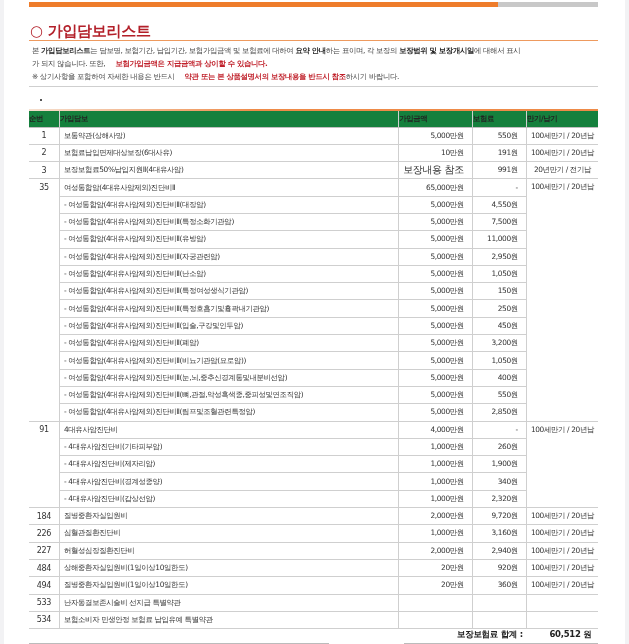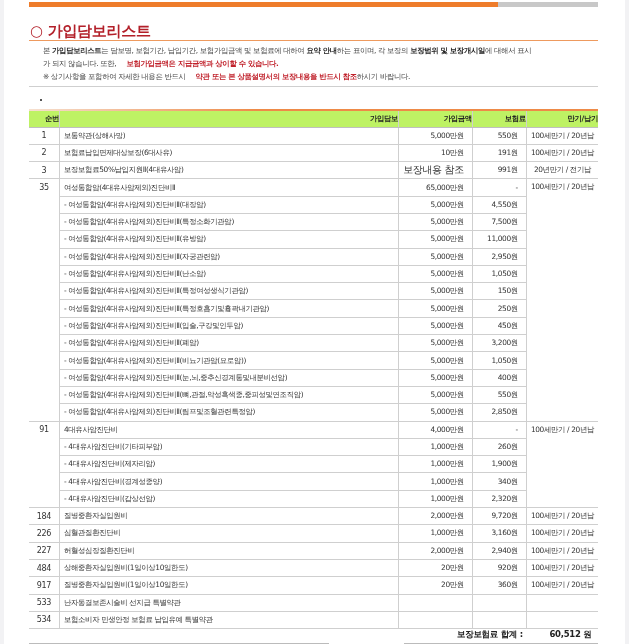--- a/index.html
+++ b/index.html
@@ -3,28 +3,28 @@
   <meta charset="utf-8">
   <style>
     * { box-sizing: border-box; margin: 0; padding: 0; }
     html, body { width: 629px; height: 644px; overflow: hidden; background: #f2f2f4; }
     body { font-family: "DejaVu Sans", "Liberation Sans", sans-serif; color: #333; position: relative; }
     .page { position: absolute; left: 4px; top: 0; width: 621px; height: 644px; background: #fff; }
     .progress { position: absolute; left: 25px; top: 2px; width: 469px; height: 5px; background: #ee7c2b; }
     .progress-rest { position: absolute; left: 494px; top: 2px; width: 100px; height: 5px; background: #c8c8c8; }
     .title { position: absolute; left: 26px; top: 22px; font-size: 15px; font-weight: bold; color: #b3202a; letter-spacing: -0.3px; }
     .title-rule { position: absolute; left: 25px; top: 40px; width: 569px; height: 1px; background: #ee9a5e; }
-    .intro { position: absolute; left: 39px; top: 44px; width: 566px; font-size: 7.4px; line-height: 13px; color: #444; letter-spacing: -0.35px; }
+    .intro { position: absolute; left: 28px; top: 44px; width: 566px; font-size: 7.4px; line-height: 13px; color: #444; letter-spacing: -0.35px; }
     .intro b { color: #222; }
     .intro .red { color: #c0212b; font-weight: bold; margin-left: 8px; }
     .hr-gray { position: absolute; left: 25px; top: 86px; width: 569px; height: 1px; background: #cfcfcf; }
     .dot { position: absolute; left: 36px; top: 99px; width: 2px; height: 2px; background: #555; }
     .table-top { position: absolute; left: 25px; top: 109px; width: 569px; height: 2px; background: linear-gradient(to right, #f6e0d0 0%, #ee8a48 40%, #ee8a48 100%); }
     table { position: absolute; left: 25px; top: 111px; width: 569px; border-collapse: collapse; font-size: 7.4px; letter-spacing: -0.35px; }
-    th { height: 16px; font-weight: bold; color: #222; background: #bef264; border-bottom: 1px solid #bfbfbf; border-left: 1px solid #d0d0d0; text-align: right; }
+    th { height: 16px; font-weight: bold; color: #222; background: #15803d; border-bottom: 1px solid #bfbfbf; border-left: 1px solid #d0d0d0; text-align: left; }
     th:first-child { border-left: none; }
     td { height: 17.3px; border-bottom: 1px solid #cfcfcf; border-left: 1px solid #cfcfcf; padding: 0 4px; white-space: nowrap; color: #333; }
     td:first-child { border-left: none; text-align: center; font-size: 8px; }
     td.amt, td.prem { text-align: right; padding-right: 8px; }
     td.amt.small { font-size: 10px; text-align: center; }
     td.period { text-align: center; vertical-align: top; padding-top: 3px; }
     td.period.mid { vertical-align: middle; padding-top: 0; }
     .c1 { width: 32px; } .c2 { width: 357px; } .c3 { width: 55px; } .c4 { width: 56px; } .c5 { width: 69px; }
     .total { position: absolute; left: 453px; top: 629px; font-size: 8.5px; font-weight: bold; color: #222; letter-spacing: -0.3px; }
     .total .val { margin-left: 24px; margin-top: 35px; }
@@ -245,21 +245,21 @@
           <td class="period mid">100세만기 / 20년납</td>
         </tr>
         <tr>
           <td>484</td>
           <td>상해중환자실입원비(1일이상10일한도)</td>
           <td class="amt">20만원</td>
           <td class="prem">920원</td>
           <td class="period mid">100세만기 / 20년납</td>
         </tr>
         <tr>
-          <td>917</td>
+          <td>494</td>
           <td>질병중환자실입원비(1일이상10일한도)</td>
           <td class="amt">20만원</td>
           <td class="prem">360원</td>
           <td class="period mid">100세만기 / 20년납</td>
         </tr>
         <tr>
           <td>533</td>
           <td>난자동결보존시술비 선지급 특별약관</td>
           <td class="amt"></td>
           <td class="prem"></td>

